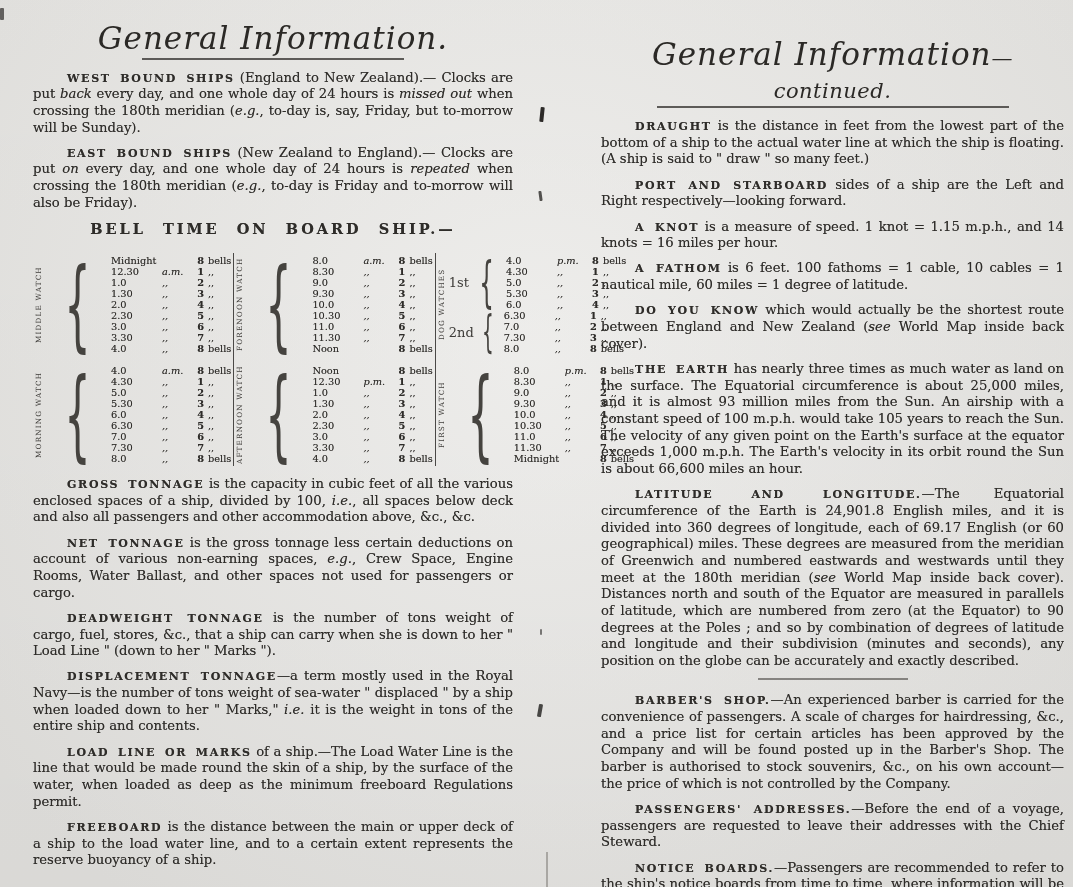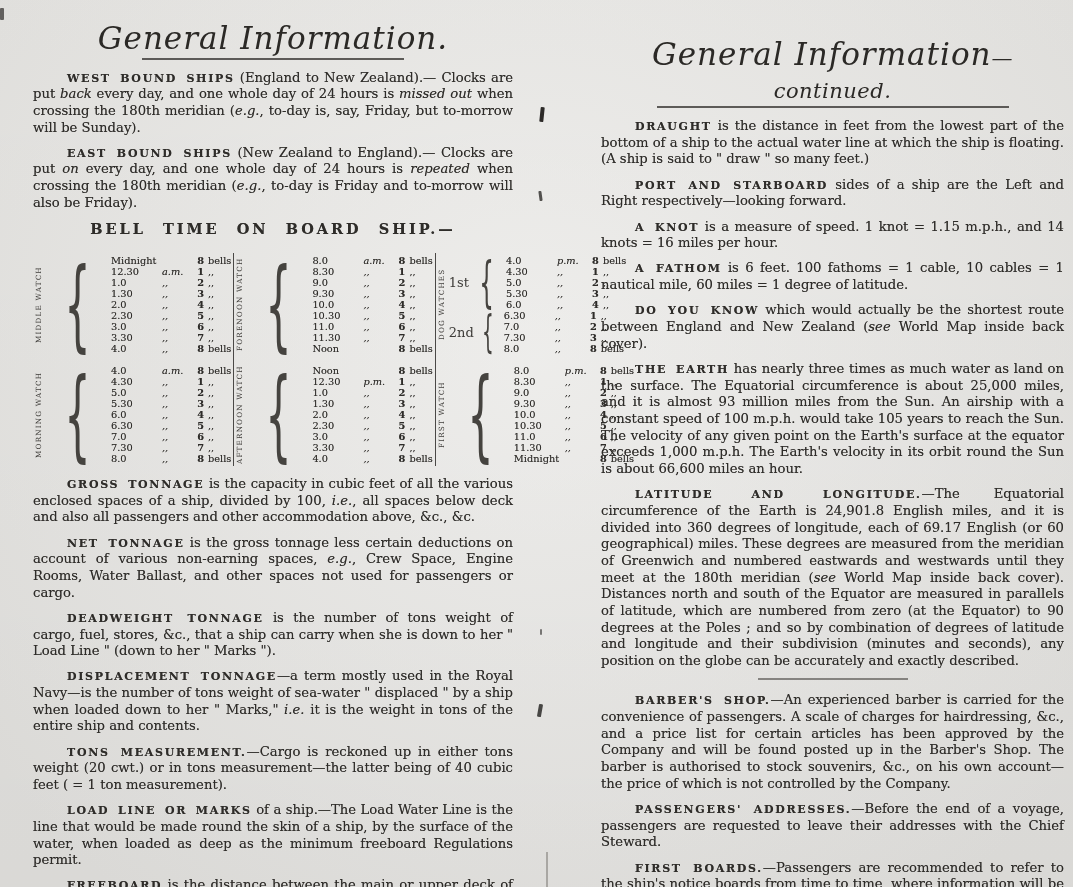--- a/index.html
+++ b/index.html
@@ -382,21 +382,20 @@
           </div>
         </div>
       </div>
     </div>
 
   <div id="left-paras">
       <p class="para"><span class="lead">GROSS TONNAGE</span> is the capacity in cubic feet of all the various enclosed spaces of a ship, divided by 100, <i>i.e.</i>, all spaces below deck and also all passengers and other accommodation above, &amp;c., &amp;c.</p>
       <p class="para"><span class="lead">NET TONNAGE</span> is the gross tonnage less certain deductions on account of various non-earning spaces, <i>e.g.</i>, Crew Space, Engine Rooms, Water Ballast, and other spaces not used for passengers or cargo.</p>
       <p class="para"><span class="lead">DEADWEIGHT TONNAGE</span> is the number of tons weight of cargo, fuel, stores, &amp;c., that a ship can carry when she is down to her " Load Line " (down to her " Marks ").</p>
       <p class="para"><span class="lead">DISPLACEMENT TONNAGE</span>—a term mostly used in the Royal Navy—is the number of tons weight of sea-water " displaced " by a ship when loaded down to her " Marks," <i>i.e.</i> it is the weight in tons of the entire ship and contents.</p>
-      <p class="para"><span class="lead">TONS MEASUREMENT.</span>—Cargo is reckoned up in either tons weight (20 cwt.) or in tons measurement—the latter being of 40 cubic feet ( = 1 ton measurement).</p>
       <p class="para"><span class="lead">LOAD LINE OR MARKS</span> of a ship.—The Load Water Line is the line that would be made round the skin of a ship, by the surface of the water, when loaded as deep as the minimum freeboard Regulations permit.</p>
       <p class="para"><span class="lead">FREEBOARD</span> is the distance between the main or upper deck of a ship to the load water line, and to a certain extent represents the reserve buoyancy of a ship.</p>
     </div>
 </div>
 
 <div class="page page-right">
   <div class="doc-title">
     <span>General Information</span><span class="suffix">—continued.</span>
   </div>
   <div class="title-rule"></div>
@@ -409,15 +408,15 @@
       <p class="para"><span class="lead">DO YOU KNOW</span> which would actually be the shortest route between England and New Zealand (<i>see</i> World Map inside back cover).</p>
       <p class="para"><span class="lead">THE EARTH</span> has nearly three times as much water as land on the surface.  The Equatorial circumference is about 25,000 miles, and it is almost 93 million miles from the Sun.  An airship with a constant speed of 100 m.p.h. would take 105 years to reach the Sun.  The velocity of any given point on the Earth's surface at the equator exceeds 1,000 m.p.h.  The Earth's velocity in its orbit round the Sun is about 66,600 miles an hour.</p>
       <p class="para"><span class="lead">LATITUDE AND LONGITUDE.</span>—The Equatorial circumference of the Earth is 24,901.8 English miles, and it is divided into 360 degrees of longitude, each of 69.17 English (or 60 geographical) miles.  These degrees are measured from the meridian of Greenwich and numbered eastwards and westwards until they meet at the 180th meridian (<i>see</i> World Map inside back cover).  Distances north and south of the Equator are measured in parallels of latitude, which are numbered from zero (at the Equator) to 90 degrees at the Poles ; and so by combination of degrees of latitude and longitude and their subdivision (minutes and seconds), any position on the globe can be accurately and exactly described.</p>
     </div>
 
   <div class="mid-divider"></div>
 
   <div id="right-bottom">
       <p class="para"><span class="lead">BARBER'S SHOP.</span>—An experienced barber is carried for the convenience of passengers.  A scale of charges for hairdressing, &amp;c., and a price list for certain articles has been approved by the Company and will be found posted up in the Barber's Shop.  The barber is authorised to stock souvenirs, &amp;c., on his own account—the price of which is not controlled by the Company.</p>
       <p class="para"><span class="lead">PASSENGERS' ADDRESSES.</span>—Before the end of a voyage, passengers are requested to leave their addresses with the Chief Steward.</p>
-      <p class="para"><span class="lead">FIRST BOARDS.</span>—Passengers are recommended to refer to the ship's notice boards from time to time, where information will be found regarding all subjects of interest to them.</p>
+      <p class="para"><span class="lead">NOTICE BOARDS.</span>—Passengers are recommended to refer to the ship's notice boards from time to time, where information will be found regarding all subjects of interest to them.</p>
     </div>
 </div>
 
 </body></html>

